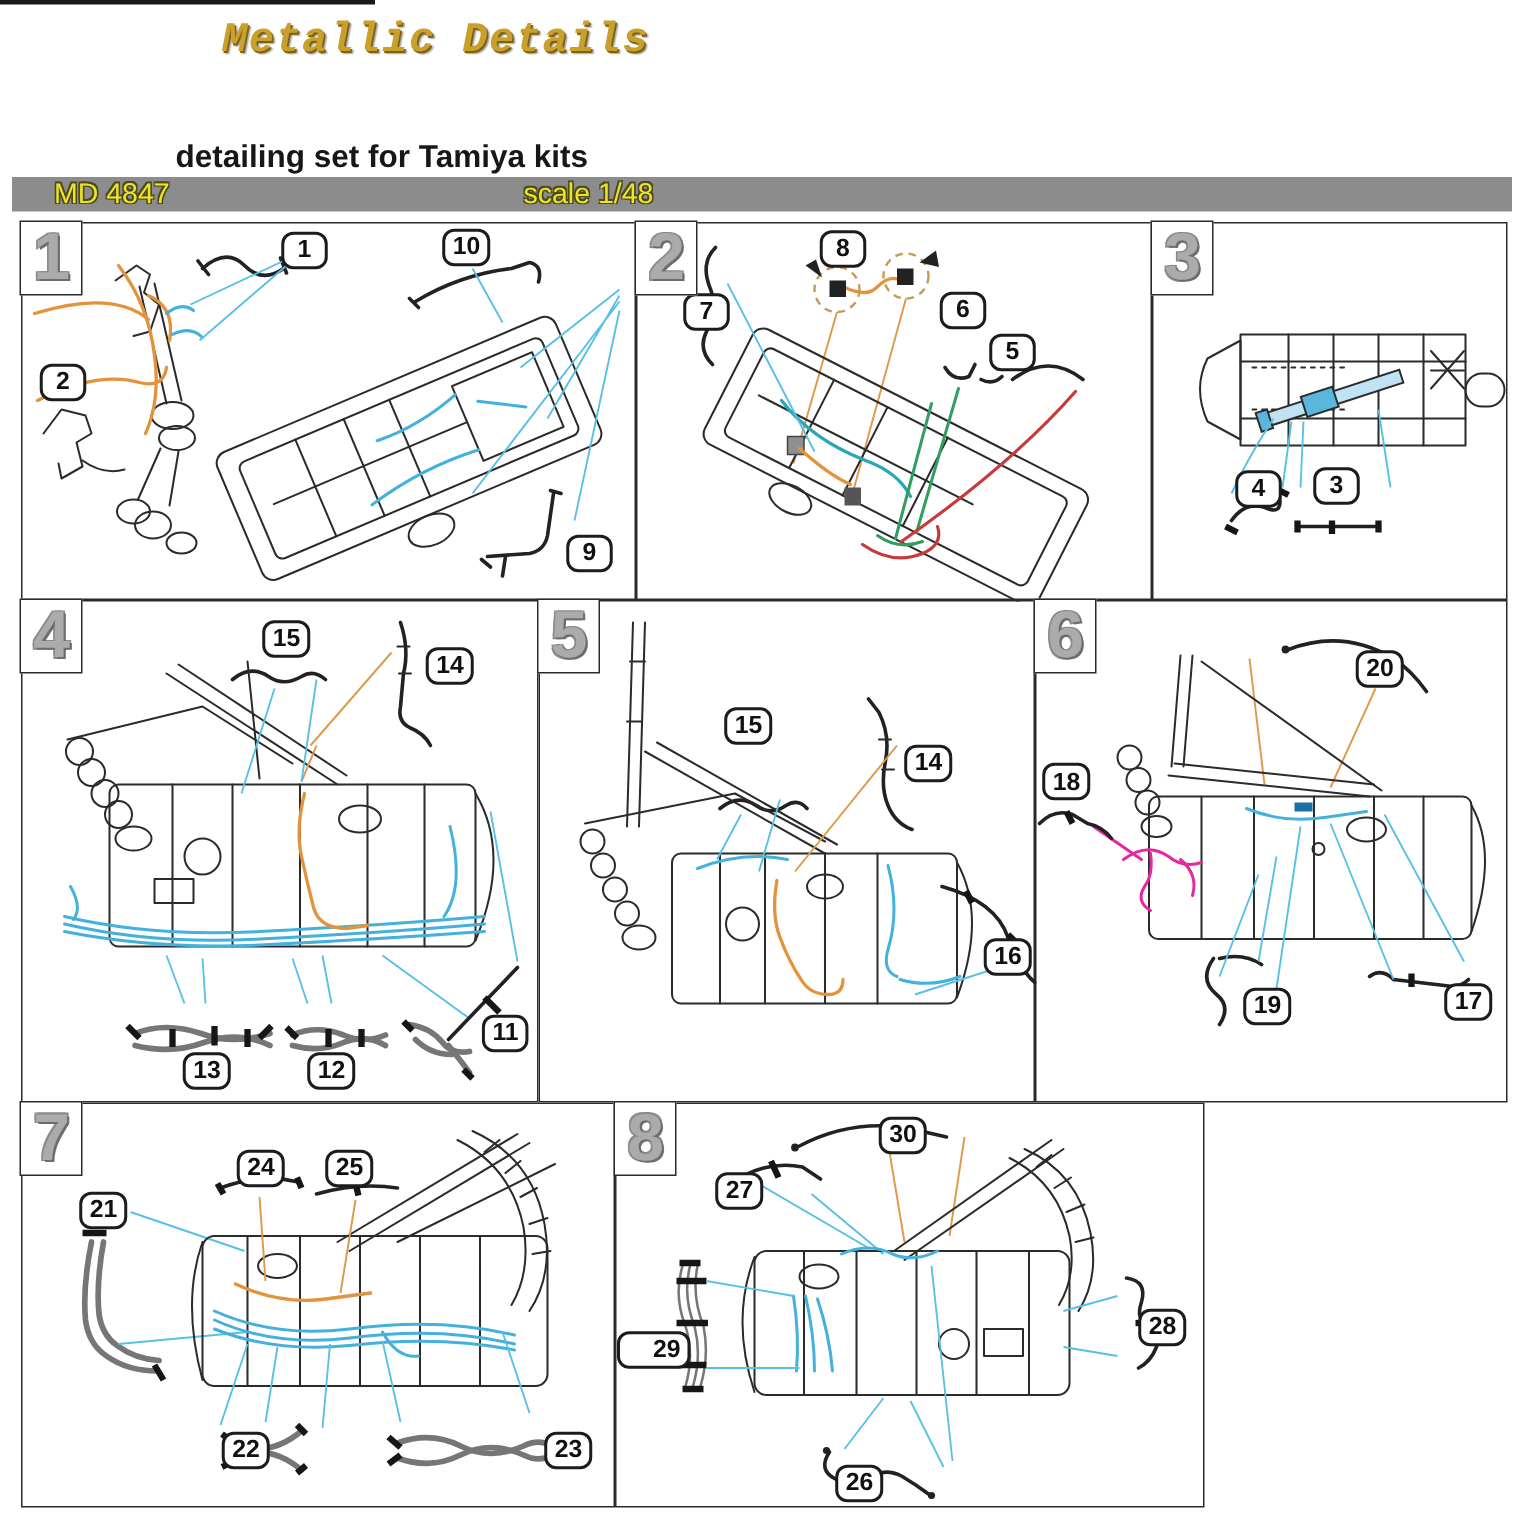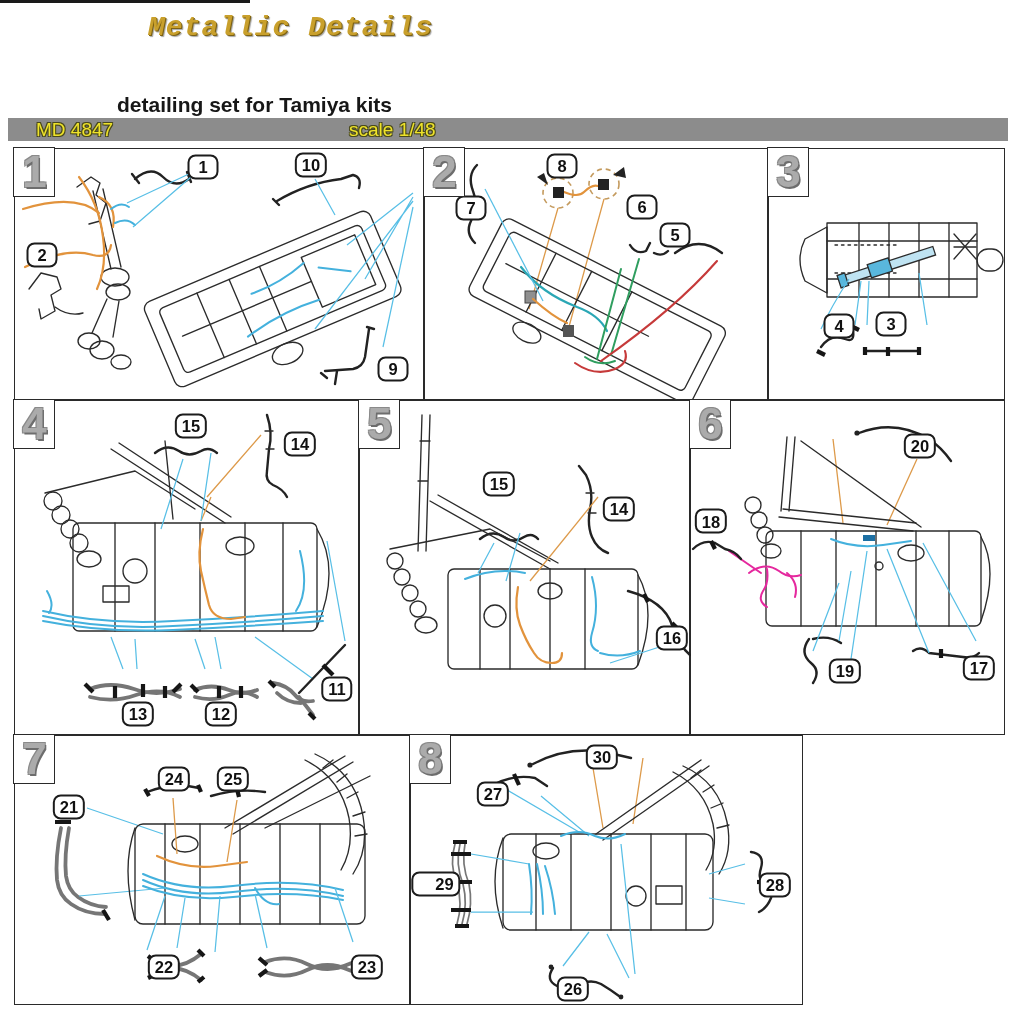--- a/index.html
+++ b/index.html
@@ -415,21 +415,21 @@
       </div>
     <div class="co" style="left:218px;top:43px;">
         <span>25</span>
       </div>
     <div class="co" style="left:54px;top:71px;">
         <span>21</span>
       </div>
     <div class="co" style="left:149px;top:231px;">
         <span>22</span>
       </div>
-    <div class="co" style="left:352px;top:231px;">
+    <div class="co" style="left:364px;top:231px;">
         <span>23</span>
       </div>
   </div>
 
   <div class="panel" style="left:410px;top:735px;width:393px;height:270px;">
     <svg class="draw" width="393" height="270" viewBox="0 0 393 270">
 
       <path class="k2" d="M122,28 q34,-18 72,-12 l26,6"></path>
       <circle cx="119" cy="29" r="2.6" fill="#222"></circle>
 
@@ -468,21 +468,21 @@
     </svg>
     <div class="numbox">
         <span class="pnum">8</span>
       </div>
     <div class="co" style="left:191px;top:21px;">
         <span>30</span>
       </div>
     <div class="co" style="left:82px;top:58px;">
         <span>27</span>
       </div>
-    <div class="co" style="left:25px;top:148px;padding-left:22px;">
+    <div class="co" style="left:25px;top:164px;padding-left:22px;">
         <span>29</span>
       </div>
     <div class="co" style="left:364px;top:149px;">
         <span>28</span>
       </div>
     <div class="co" style="left:162px;top:253px;">
         <span>26</span>
       </div>
   </div>
 </div>

